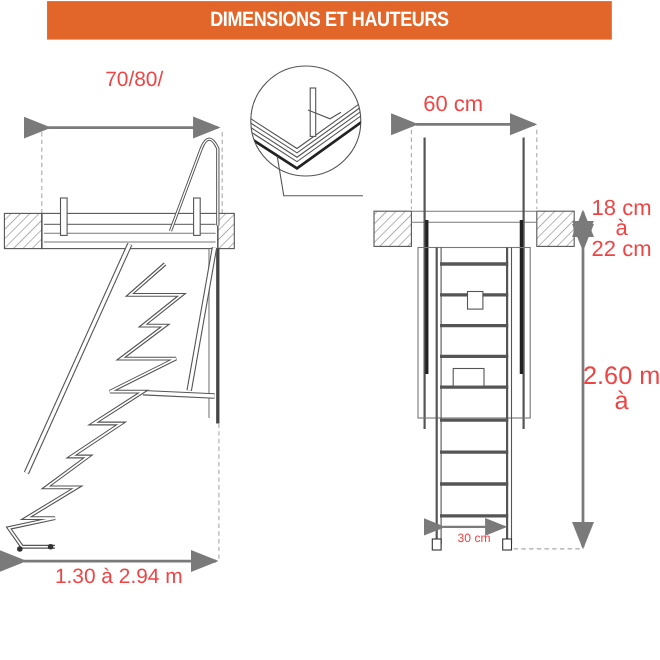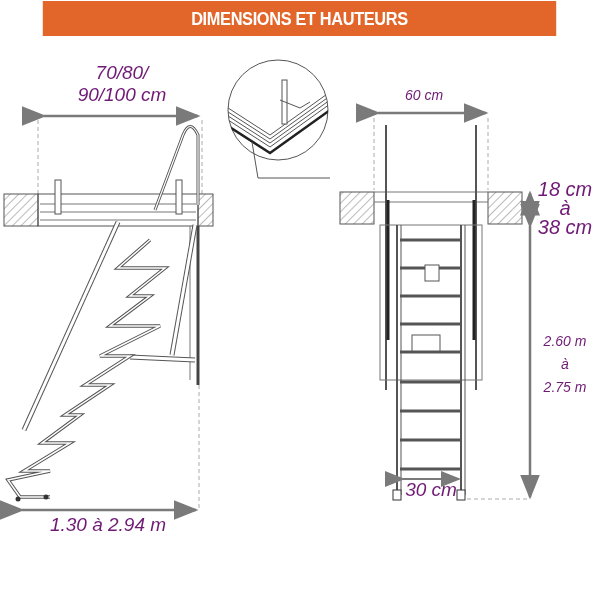--- a/index.html
+++ b/index.html
@@ -4,22 +4,22 @@
 <style>
   html, body { margin: 0; padding: 0; background: #ffffff; }
   body { width: 600px; height: 600px; position: relative; overflow: hidden; font-family: "Liberation Sans", sans-serif; }
   .banner {
     position: absolute; left: 1px; top: 1px; width: 597px; height: 35px;
     background: #e2662a; color: #fff; display: flex; align-items: center; justify-content: center;
     font-family: "Liberation Sans", sans-serif; font-weight: bold; font-size: 19px; letter-spacing: -0.4px;
     transform: scaleX(0.86);
   }
   .label {
-    position: absolute; color: #701a75; font-family: "Liberation Sans", sans-serif; font-size: 18px;
-    text-align: center; line-height: 22px; white-space: nowrap; font-style: italic;
+    position: absolute; color: #ef4444; font-family: "Liberation Sans", sans-serif; font-size: 18px;
+    text-align: center; line-height: 22px; white-space: nowrap;
   }
   svg.drawing { position: absolute; left: 0; top: 0; }
 </style>
 </head>
 <body>
 
 <div class="banner">
   <span>DIMENSIONS ET HAUTEURS</span>
 </div>
 
@@ -134,33 +134,31 @@
     <line x1="530" y1="207" x2="530" y2="193" stroke="#7a7a7a" stroke-width="2.5" marker-end="url(#arr)"></line>
     <line x1="530" y1="209" x2="530" y2="223" stroke="#7a7a7a" stroke-width="2.5" marker-end="url(#arr)"></line>
 
     <line x1="530" y1="226" x2="530" y2="497" stroke="#7a7a7a" stroke-width="2.5" marker-end="url(#arr)" marker-start="url(#arr)"></line>
     <line x1="467" y1="499" x2="528" y2="499" stroke="#aaa" stroke-dasharray="4,3"></line>
   </g>
 </svg>
 
 <div class="label" style="left:62px; top:62px; width:120px; font-size:19px;">
   <div>70/80/</div>
-  <div>90/100 cm</div>
 </div>
 <div class="label" style="left:28px; top:514px; width:160px; font-size:19px;">
   <span>1.30 à 2.94 m</span>
 </div>
-<div class="label" style="left:384px; top:84px; width:80px; font-size:14px;">
+<div class="label" style="left:372px; top:84px; width:80px; font-size:20px;">
   <span>60 cm</span>
 </div>
 <div class="label" style="left:530px; top:180px; width:70px; line-height:19px; font-size:20px;">
   <div>18 cm</div>
   <div>à</div>
-  <div>38 cm</div>
+  <div>22 cm</div>
 </div>
-<div class="label" style="left:530px; top:330px; width:70px; line-height:23px; font-size:14px;">
+<div class="label" style="left:530px; top:330px; width:70px; line-height:23px; font-size:23px;">
   <div>2.60 m</div>
   <div>à</div>
-  <div>2.75 m</div>
 </div>
-<div class="label" style="left:404px; top:482px; width:54px; font-size:19px; line-height:16px;">
+<div class="label" style="left:404px; top:482px; width:54px; font-size:11px; line-height:16px;">
   <span>30 cm</span>
 </div>
 
 </body></html>

